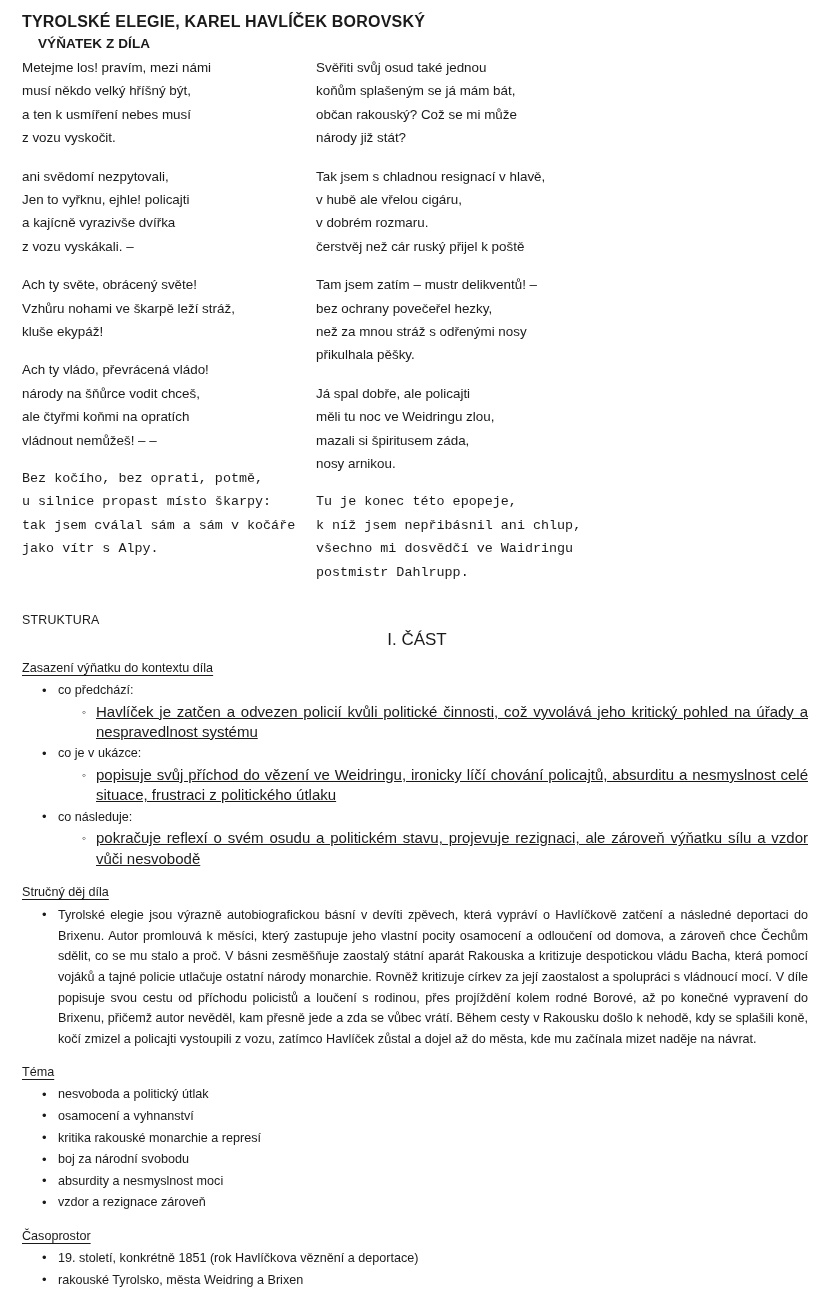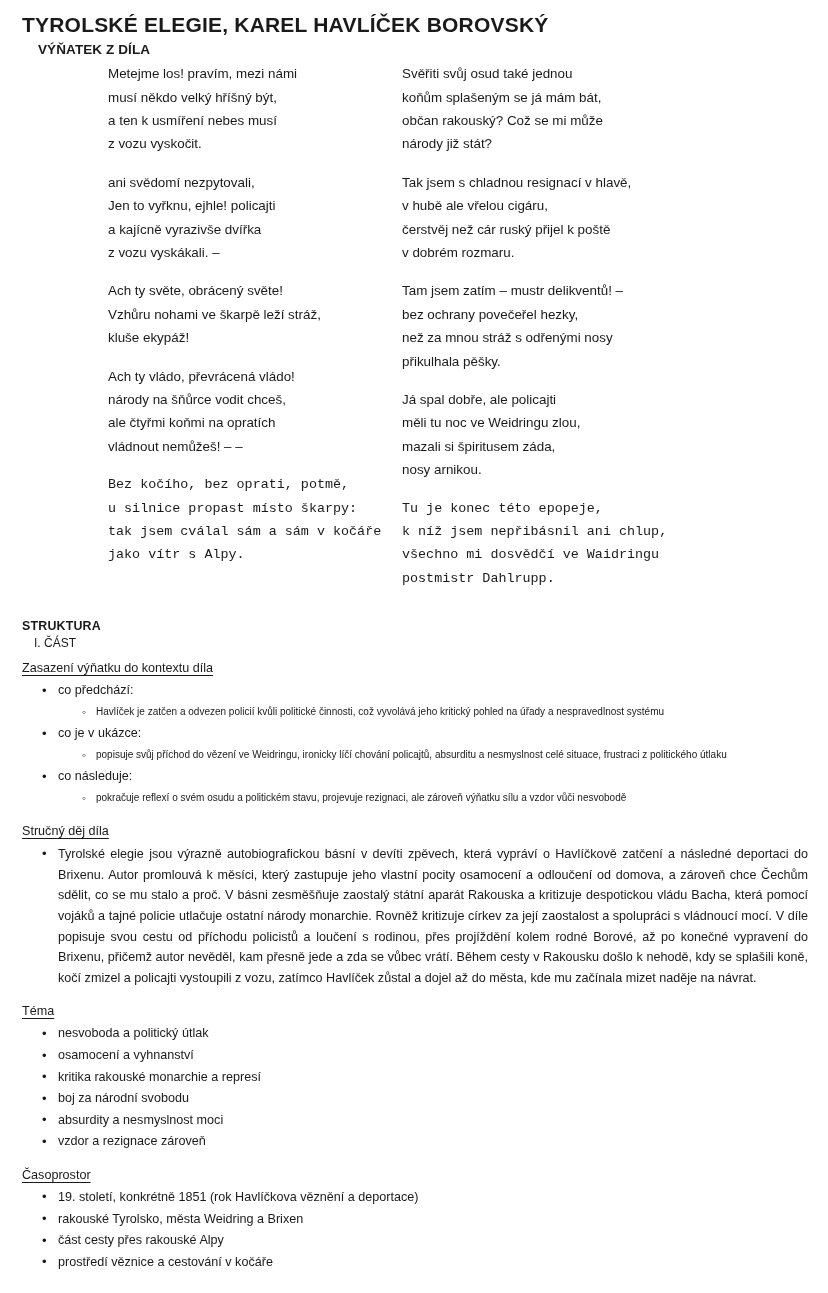--- a/index.html
+++ b/index.html
@@ -17,41 +17,40 @@
   .page {
     position: relative;
     width: 828px;
     min-height: 1293px;
     box-sizing: border-box;
     padding: 12px 20px 10px 22px;
   }
 
   
   .doc-title {
-    font-size: 21px;
+    font-size: 16px;
     font-weight: bold;
     letter-spacing: 0.2px;
     margin: 0 0 4px 0;
     line-height: 1.25;
   }
   .sub-title {
     font-size: 13.5px;
     font-weight: bold;
     letter-spacing: 0.1px;
     margin: 0 0 3px 16px;
     line-height: 1.25;
   }
 
   
   .poem-wrap {
     display: flex;
     align-items: flex-start;
     gap: 0px;
     margin-top: 1px;
-    justify-content: center;
   }
   .poem-col {
     width: 294px;
     flex: 0 0 294px;
   }
   .poem-col.right {
     width: 320px;
     flex: 0 0 320px;
   }
   .stanza {
@@ -60,27 +59,28 @@
   .stanza:last-child { margin-bottom: 15px; font-family: Liberation Mono, monospace; }
   .verse {
     font-size: 13.4px;
     line-height: 23.4px;
     white-space: pre-wrap;
   }
 
   
   .struktura-head {
     font-size: 12.4px;
-    font-weight: bold;
+    font-weight: normal;
     letter-spacing: 0.2px;
     margin: 14px 0 3px 0;
   }
   .part-label {
-    font-size: 12px;
-    margin: 0 0 8px 12px;
+    font-size: 17px;
+    margin: 0 0 8px 4px;
+    text-align: center;
   }
   .sect-head {
     font-size: 12.6px;
     text-decoration: underline;
     text-underline-offset: 3px;
     margin: 0 0 6px 0;
     display: inline-block;
     text-align: right;
   }
   .sect-block { margin-bottom: 13px; }
@@ -106,25 +106,26 @@
     font-size: 13px;
     line-height: 19.6px;
   }
   ul.lvl2 {
     list-style: none;
     margin: 1px 0 2px 0;
     padding: 0 0 0 24px;
   }
   ul.lvl2 > li {
     position: relative;
-    font-size: 10px;
+    font-size: 15px;
     line-height: 20.4px;
     padding-left: 14px;
     text-align: justify;
     margin-bottom: 1px;
+    text-decoration: underline;
   }
   ul.lvl2 > li::before {
     content: "\25E6";
     position: absolute;
     left: 0;
     top: 0;
     font-size: 12px;
     line-height: 20.4px;
   }
   ul.lvl1 > li.para {
@@ -175,22 +176,22 @@
     <div class="poem-col right">
         <div class="stanza">
           <div class="verse">Svěřiti svůj osud také jednou</div>
           <div class="verse">koňům splašeným se já mám bát,</div>
           <div class="verse">občan rakouský? Což se mi může</div>
           <div class="verse">národy již stát?</div>
         </div>
         <div class="stanza">
           <div class="verse">Tak jsem s chladnou resignací v hlavě,</div>
           <div class="verse">v hubě ale vřelou cigáru,</div>
+          <div class="verse">v dobrém rozmaru.</div>
           <div class="verse">čerstvěj než cár ruský přijel k poště</div>
-          <div class="verse">v dobrém rozmaru.</div>
         </div>
         <div class="stanza">
           <div class="verse">Tam jsem zatím – mustr delikventů! –</div>
           <div class="verse">bez ochrany povečeřel hezky,</div>
           <div class="verse">než za mnou stráž s odřenými nosy</div>
           <div class="verse">přikulhala pěšky.</div>
         </div>
         <div class="stanza">
           <div class="verse">Já spal dobře, ale policajti</div>
           <div class="verse">měli tu noc ve Weidringu zlou,</div>

